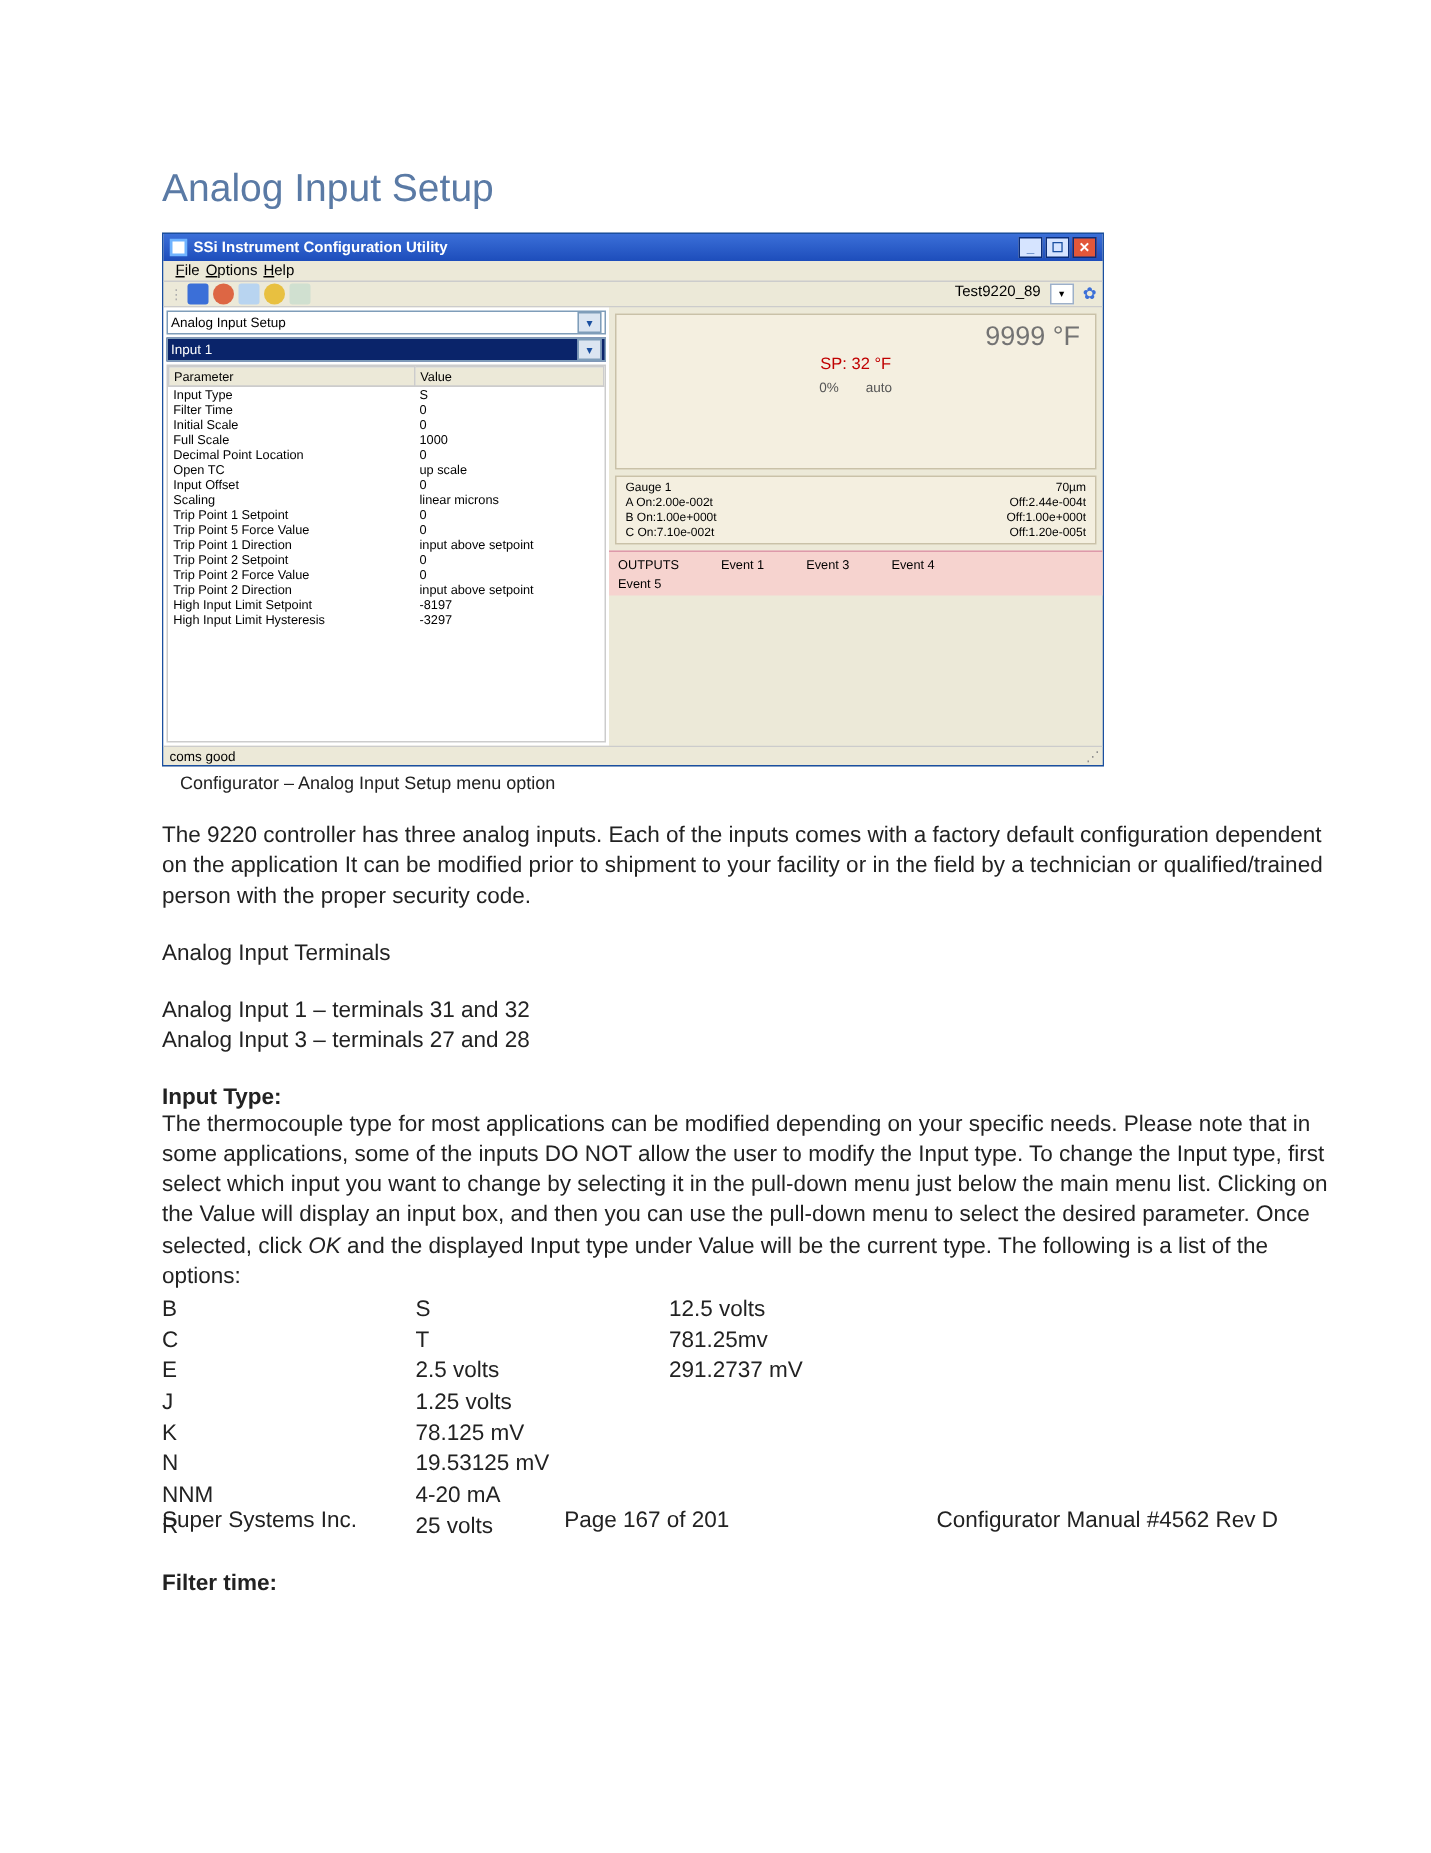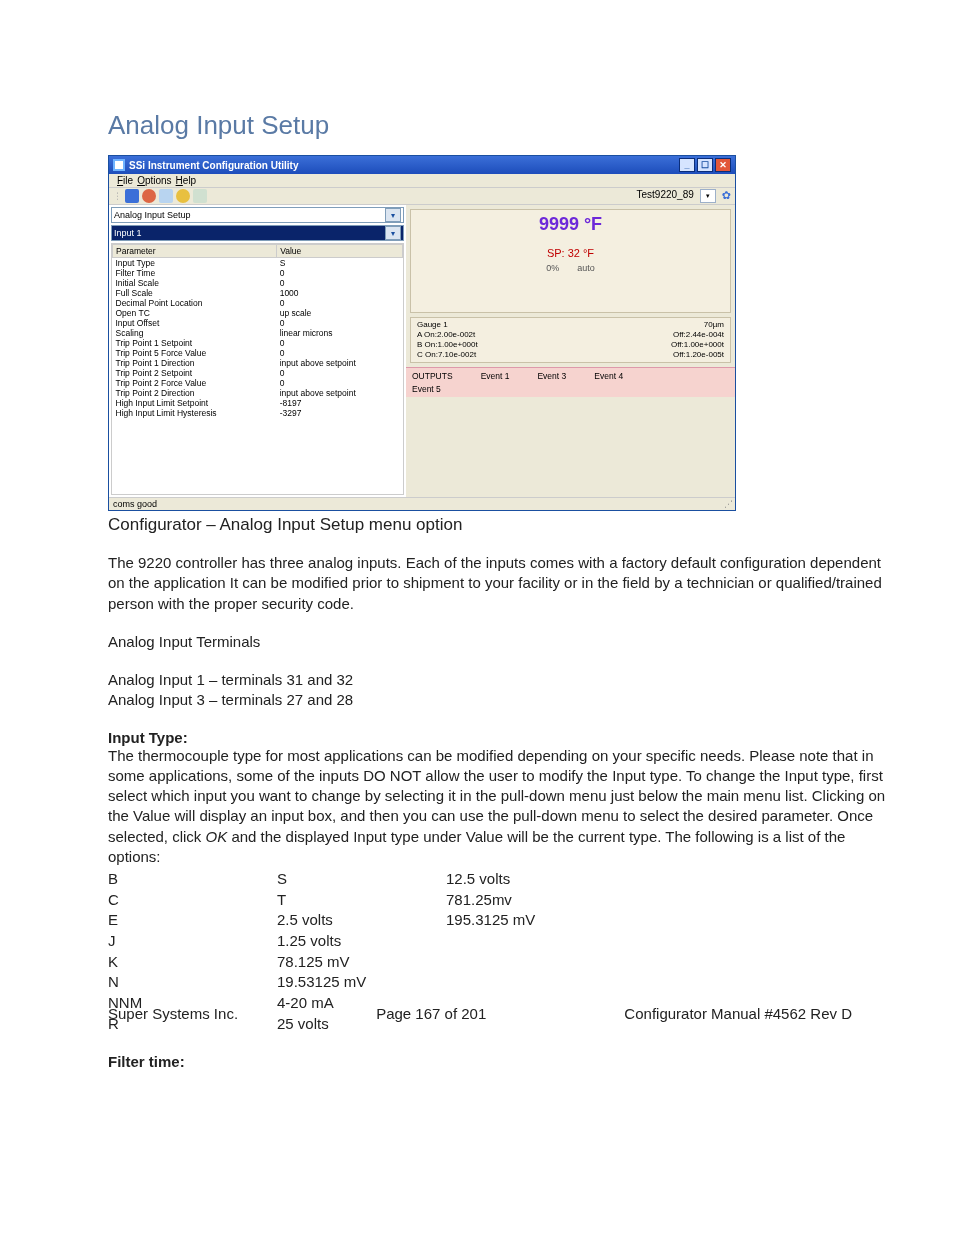--- a/index.html
+++ b/index.html
@@ -26,32 +26,32 @@
   .leftpane { width:297px; background:#fff; }
   .dropdown { border:1px solid #7f9db9; background:#fff; margin:2px; height:14px; display:flex; align-items:center; justify-content:space-between; padding:0 2px; font-size:9px;}
   .dropdown .ddbtn{ width:14px; height:12px; background:#dbe5f1; border:1px solid #7f9db9; display:flex; align-items:center; justify-content:center; color:#1a4fa0; font-size:8px;}
   .dropdown.sel { background:#0a246a; color:#fff; }
   .grid { border:1px solid #ccc; margin:0 2px 2px 2px; height:250px; overflow:hidden; }
   .grid table{ border-collapse:collapse; width:100%; font-size:8.5px; }
   .grid th{ background:#ece9d8; text-align:left; font-weight:normal; border:1px solid #ccc; padding:1px 3px; }
   .grid td{ padding:0 3px; line-height:10px; }
   .rightpane { flex:1; background:#ece9d8; display:flex; flex-direction:column; }
   .readout { background:#f4efe0; border:1px solid #c9c1a8; margin:4px; padding:4px 10px 6px 10px; position:relative; height:92px;}
-  .readout .big{ color:#6d28d9; font-size:18px; font-weight:bold; text-align:center; }
-  .readout .sp{ color:#c00000; font-size:11px; text-align:center; margin-top:12px;}
+  .readout .big{ color:#737373; font-size:18px; font-weight:normal; text-align:right; }
+  .readout .sp{ color:#c00000; font-size:11px; text-align:center; margin-top:2px;}
   .readout .sub{ font-size:9px; color:#555; text-align:center; margin-top:4px; display:flex; justify-content:center; gap:18px;}
   .gauge-a{ border:1px solid #c9c1a8; margin:0 4px 4px 4px; padding:2px 6px; font-size:8px; line-height:10px; background:#f4efe0;}
   .gauge-row{ display:flex; justify-content:space-between; }
   .outputs{ background:#f6d3cf; border-top:1px solid #d9a; padding:3px 6px; font-size:8.5px; display:flex; gap:28px;}
   .outputs2{ background:#f6d3cf; padding:0 6px 3px 6px; font-size:8.5px;}
   .inputs{ flex:1; background:#cdeec1; border-top:1px solid #a9d49a; padding:3px 6px; font-size:8.5px;}
   .statusbar{ background:#ece9d8; border-top:1px solid #ccc; font-size:9px; padding:1px 4px; display:flex; justify-content:space-between;}
   .grip{ color:#888; letter-spacing:-2px;}
   
-  .caption{ font-size:17px; margin:4px 0 18px 0; }
+  .caption{ font-size:12px; margin:4px 0 18px 12px; }
   p.body{ font-size:15px; margin:0 0 18px 0; line-height:1.35;}
   p.nomargin{ margin:0; font-size:15px; line-height:1.35;}
   .section-head{ font-size:15px; font-weight:bold; margin:0;}
   .opts{ display:flex; font-size:15px; margin-top:2px;}
   .opts .col{ line-height:1.38;}
   .opts .col1{ width:169px;}
   .opts .col2{ width:169px;}
   .opts .col3{ }
   .footer{ position:absolute; bottom:58px; left:108px; right:102px; display:flex; justify-content:space-between; font-size:15px; }
   .italic{ font-style:italic; }
@@ -260,21 +260,21 @@
         <div>2.5 volts</div>
         <div>1.25 volts</div>
         <div>78.125 mV</div>
         <div>19.53125 mV</div>
         <div>4-20 mA</div>
         <div>25 volts</div>
       </div>
     <div class="col col3" id="opt-c3">
         <div>12.5 volts</div>
         <div>781.25mv</div>
-        <div>195.3125 mV</div>
+        <div>291.2737 mV</div>
       </div>
   </div>
 
   <div style="height:18px"></div>
   <p class="section-head">Filter time:</p>
 
   <div class="footer">
     <span>Super Systems Inc.</span>
     <span>Page 167 of 201</span>
     <span>Configurator Manual #4562 Rev D</span>

